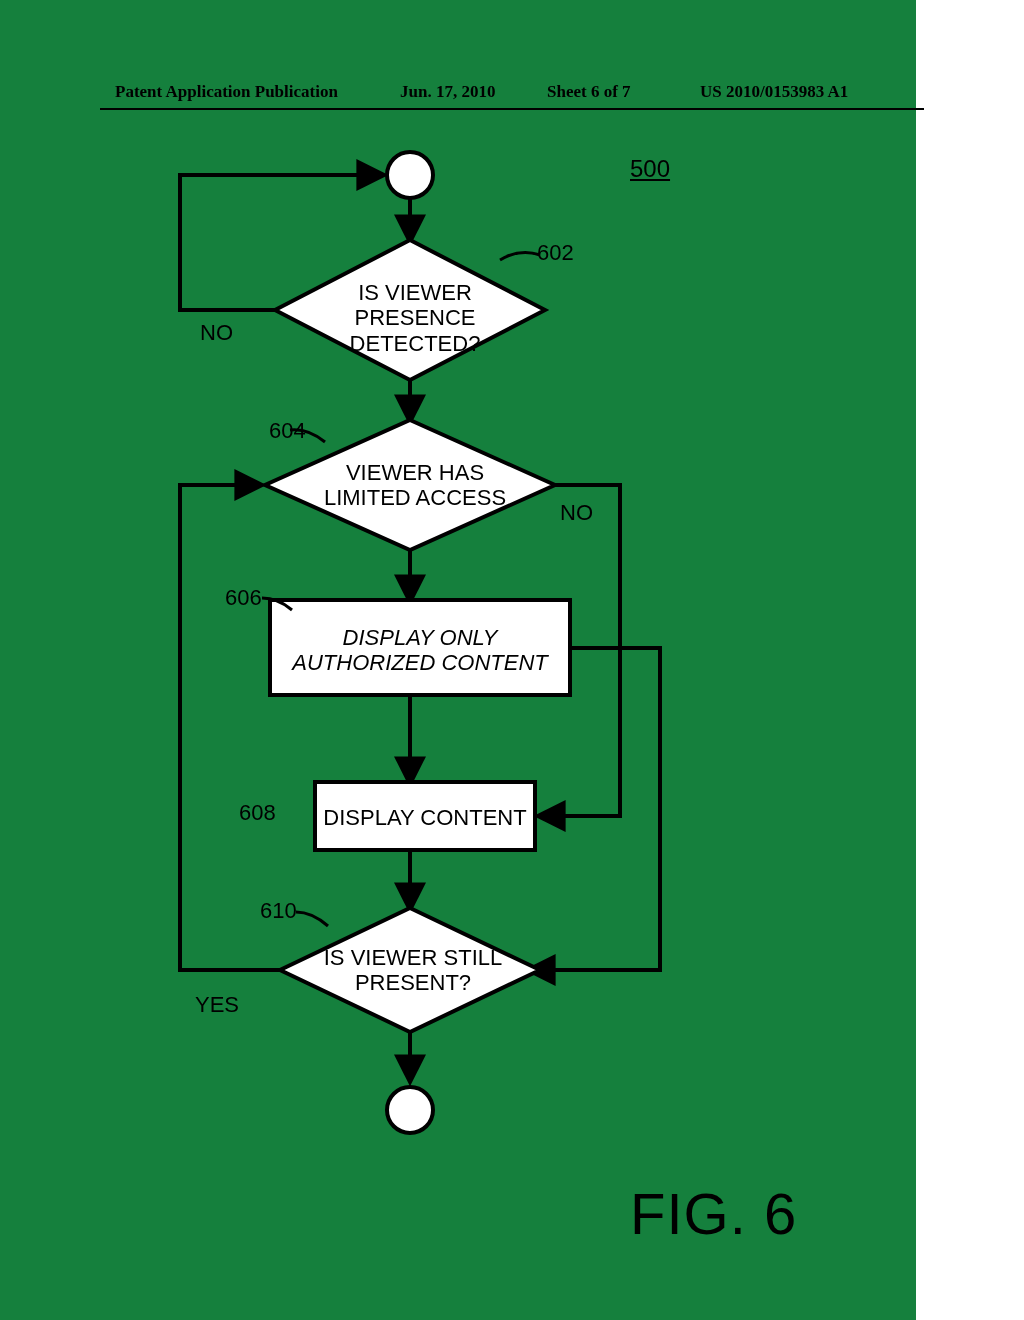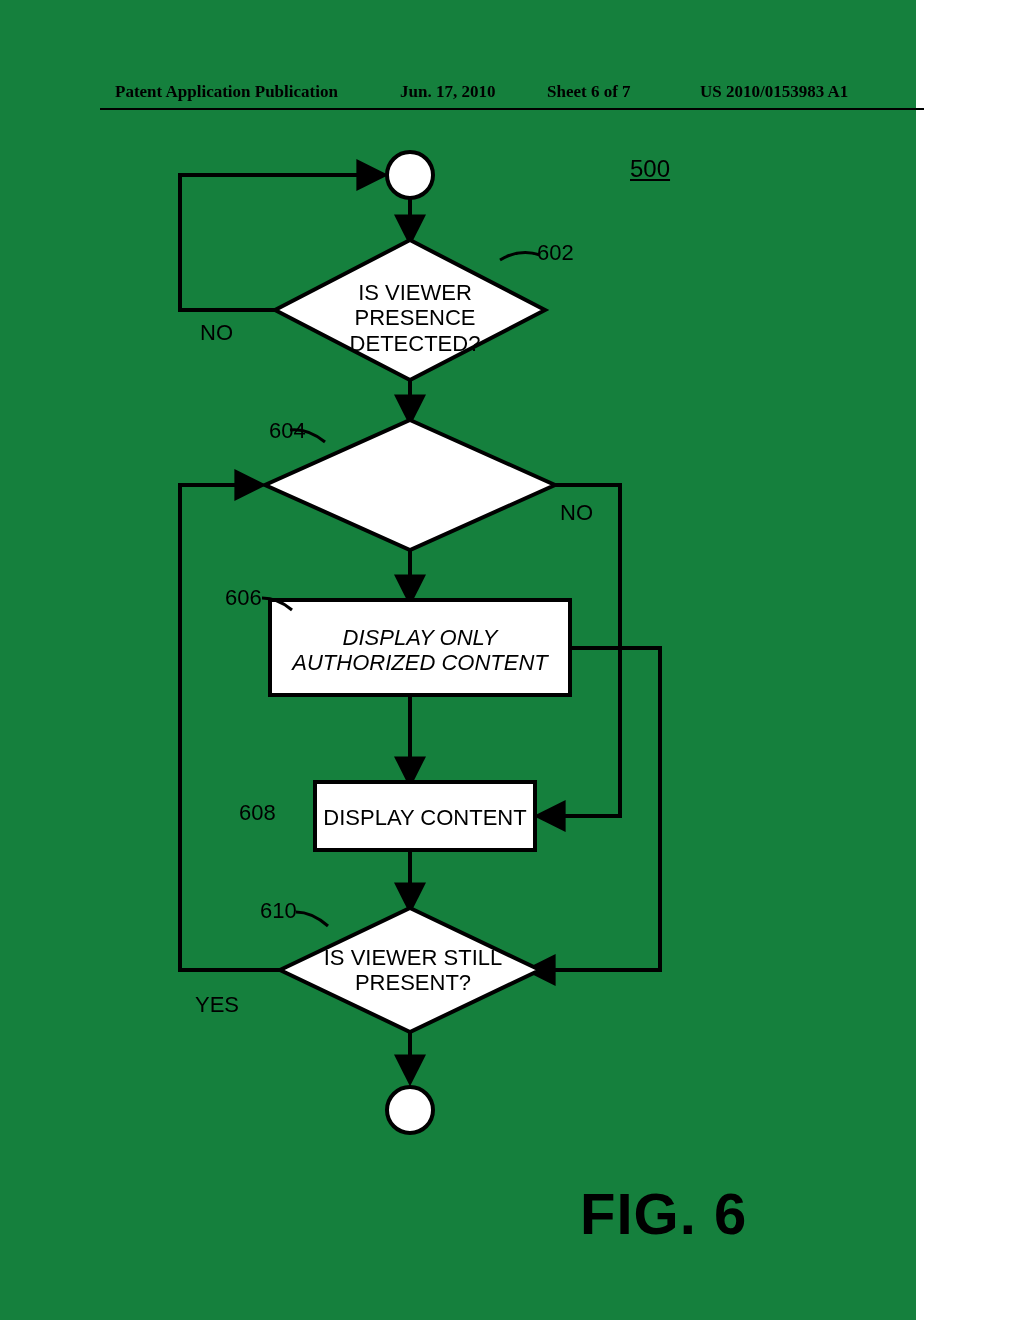--- a/index.html
+++ b/index.html
@@ -42,24 +42,24 @@
     position: absolute;
     top: 120px;
     left: 0;
     width: 1024px;
     height: 1080px;
   }
   svg { width: 1024px; height: 1080px; }
 
   .fig-label {
     position: absolute;
-    left: 580px;
+    left: 630px;
     top: 1180px;
     font-size: 58px;
-    font-weight: bold;
+    font-weight: normal;
     letter-spacing: 1px;
   }
 
   
   .node-text {
     position: absolute;
     text-align: center;
     font-size: 22px;
     line-height: 1.15;
     font-weight: 400;
@@ -137,20 +137,21 @@
 
       <line x1="410" y1="912" x2="410" y2="960" stroke="#000" stroke-width="4" marker-end="url(#arrow)"></line>
       <circle cx="410" cy="990" r="23" fill="#fff" stroke="#000" stroke-width="4"></circle>
     </svg>
   </div>
 
   <div class="node-text" style="left:335px; top:280px; width:160px;">IS VIEWER PRESENCE DETECTED?</div>
   <div class="label-text" style="left:537px; top:240px;">602</div>
   <div class="label-text" style="left:200px; top:320px;">NO</div>
 
+  <div class="node-text" style="left:320px; top:460px; width:190px;">VIEWER HAS LIMITED ACCESS</div>
   <div class="label-text" style="left:255px; top:418px;margin-left:14px;">604</div>
   <div class="label-text" style="left:560px; top:500px;">NO</div>
 
   <div class="node-text" style="left:280px; top:625px; width:280px;font-style:italic;">DISPLAY ONLY AUTHORIZED CONTENT</div>
   <div class="label-text" style="left:225px; top:585px;">606</div>
 
   <div class="node-text" style="left:320px; top:805px; width:210px;">DISPLAY CONTENT</div>
   <div class="label-text" style="left:239px; top:800px;">608</div>
 
   <div class="node-text" style="left:318px; top:945px; width:190px;">IS VIEWER STILL PRESENT?</div>

